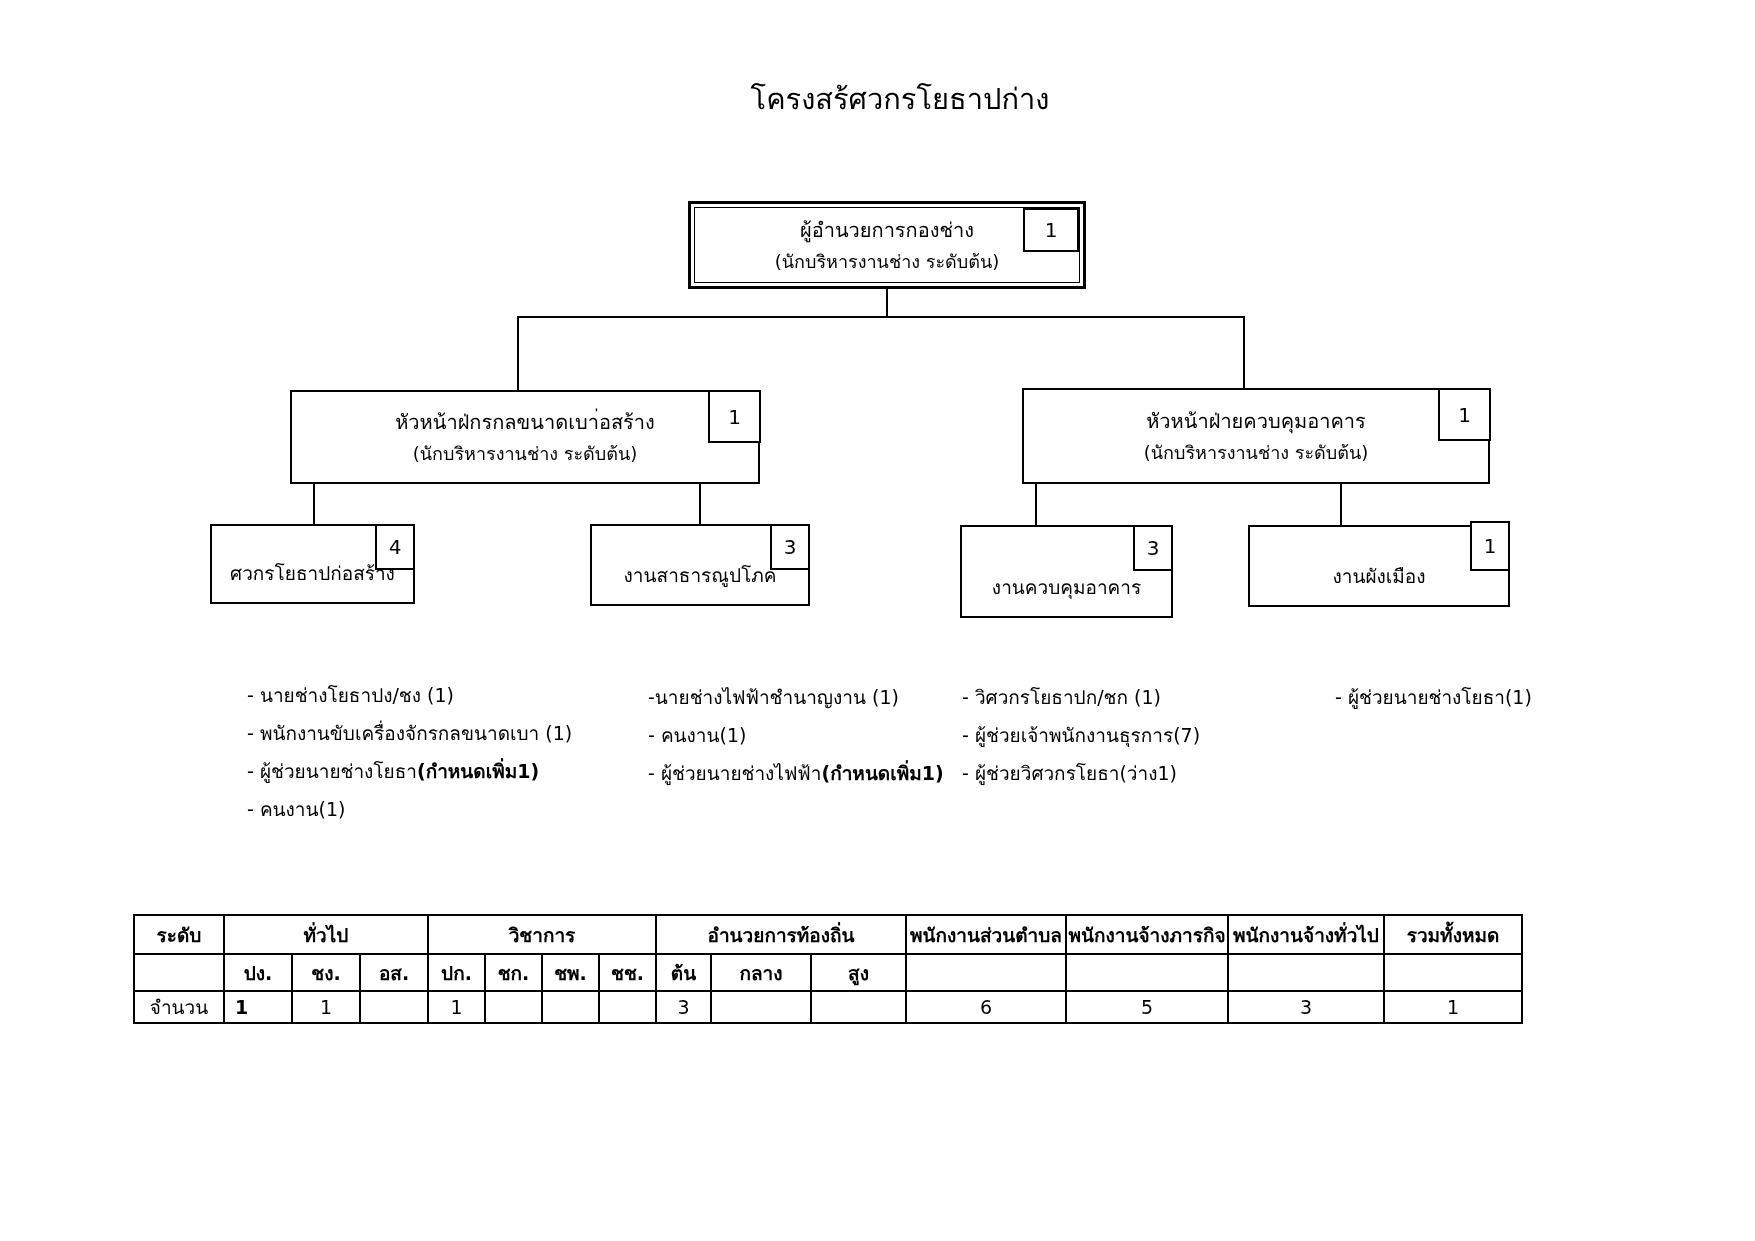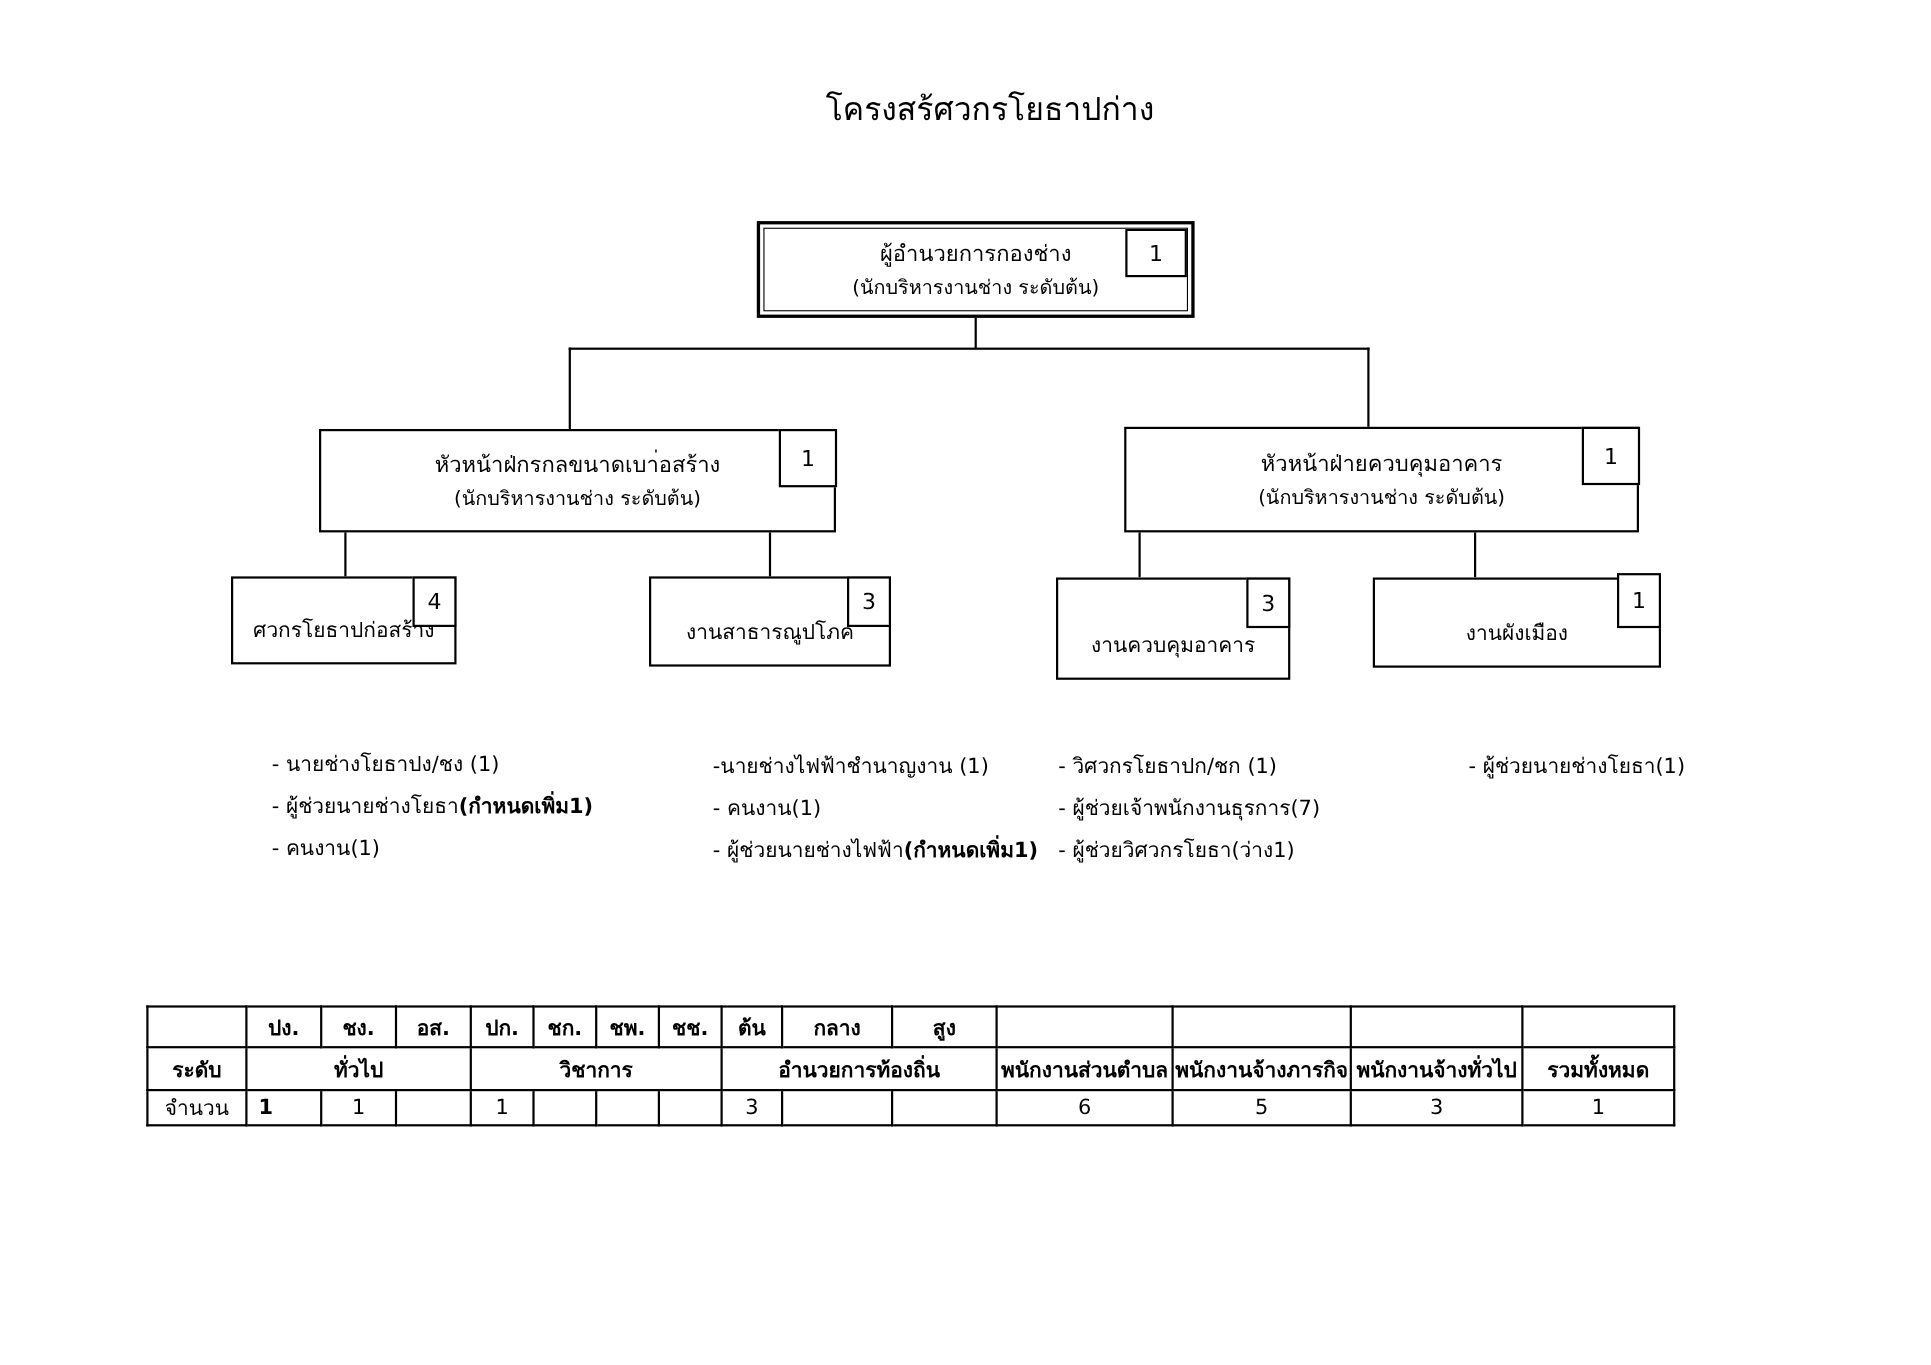--- a/index.html
+++ b/index.html
@@ -98,20 +98,21 @@
 
   <div class="node sec-node" style="left:1248px;top:525px;width:262px;height:82px;">
     <div class="badge" style="top:-6px;right:-2px;width:40px;height:50px;">
       <span>1</span>
     </div>
     <div class="l1">งานผังเมือง</div>
   </div>
 
   <div class="staff-col" style="left:220px;top:676px;margin-left:27px;">
     <div class="staff-item"><span>- นายช่างโยธาปง/ชง (1)</span><b></b></div>
+    <div class="staff-item"><span>- พนักงานขับเครื่องจักรกลขนาดเบา (1)</span><b></b></div>
     <div class="staff-item"><span>- ผู้ช่วยนายช่างโยธา</span><b>(กำหนดเพิ่ม1)</b></div>
     <div class="staff-item"><span>- คนงาน(1)</span><b></b></div>
   </div>
 
   <div class="staff-col" style="left:648px;top:678px;">
     <div class="staff-item"><span>-นายช่างไฟฟ้าชำนาญงาน (1)</span><b></b></div>
     <div class="staff-item"><span>- คนงาน(1)</span><b></b></div>
     <div class="staff-item"><span>- ผู้ช่วยนายช่างไฟฟ้า</span><b>(กำหนดเพิ่ม1)</b></div>
   </div>
 
@@ -137,46 +138,46 @@
         <col style="width:57px">
       <col style="width:55px">
         <col style="width:100px">
         <col style="width:95px">
       <col style="width:160px">
         <col style="width:162px">
         <col style="width:156px">
         <col style="width:138px">
     </colgroup>
     <tbody>
-        <tr style="height:37px;">
+        <tr style="height:39px;">
+      <th>ระดับ</th>
+      <th colspan="3">ทั่วไป</th>
+      <th colspan="4">วิชาการ</th>
+      <th colspan="3">อำนวยการท้องถิ่น</th>
+      <th>พนักงานส่วนตำบล</th>
+      <th>พนักงานจ้างภารกิจ</th>
+      <th>พนักงานจ้างทั่วไป</th>
+      <th>รวมทั้งหมด</th>
+    </tr>
+    <tr style="height:37px;">
       <th></th>
       <th>ปง.</th>
       <th>ชง.</th>
       <th>อส.</th>
       <th>ปก.</th>
       <th>ชก.</th>
       <th>ชพ.</th>
       <th>ชช.</th>
       <th>ต้น</th>
       <th>กลาง</th>
       <th>สูง</th>
       <th></th>
       <th></th>
       <th></th>
       <th></th>
-    </tr>
-    <tr style="height:39px;">
-      <th>ระดับ</th>
-      <th colspan="3">ทั่วไป</th>
-      <th colspan="4">วิชาการ</th>
-      <th colspan="3">อำนวยการท้องถิ่น</th>
-      <th>พนักงานส่วนตำบล</th>
-      <th>พนักงานจ้างภารกิจ</th>
-      <th>พนักงานจ้างทั่วไป</th>
-      <th>รวมทั้งหมด</th>
     </tr>
     <tr style="height:24px;">
       <td>จำนวน</td>
       <td class="v-first">1</td>
       <td>1</td>
       <td></td>
       <td>1</td>
       <td></td>
       <td></td>
       <td></td>

